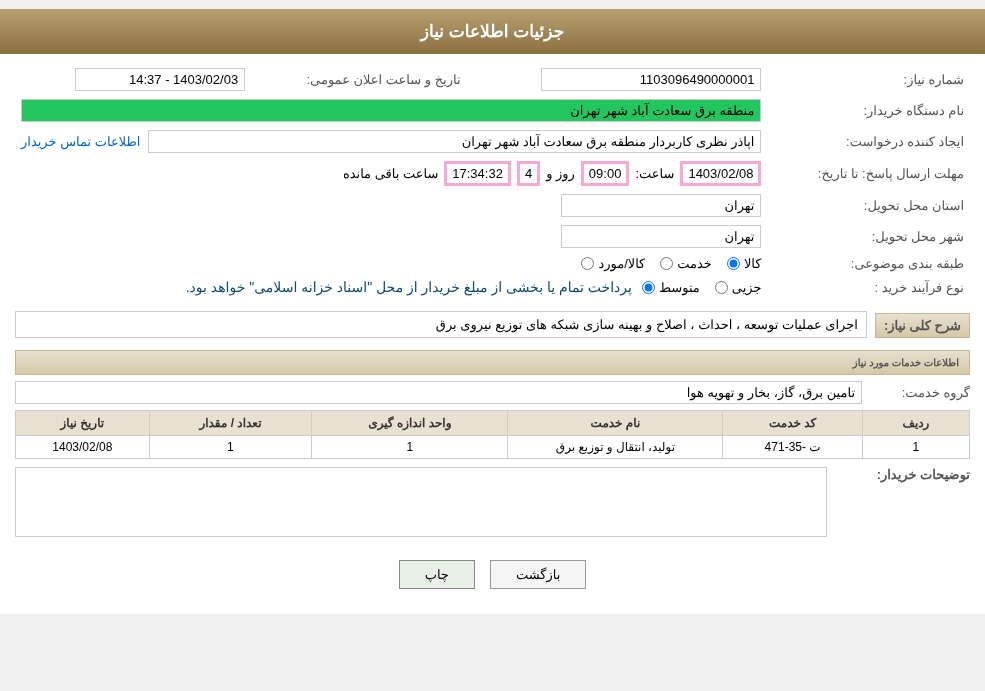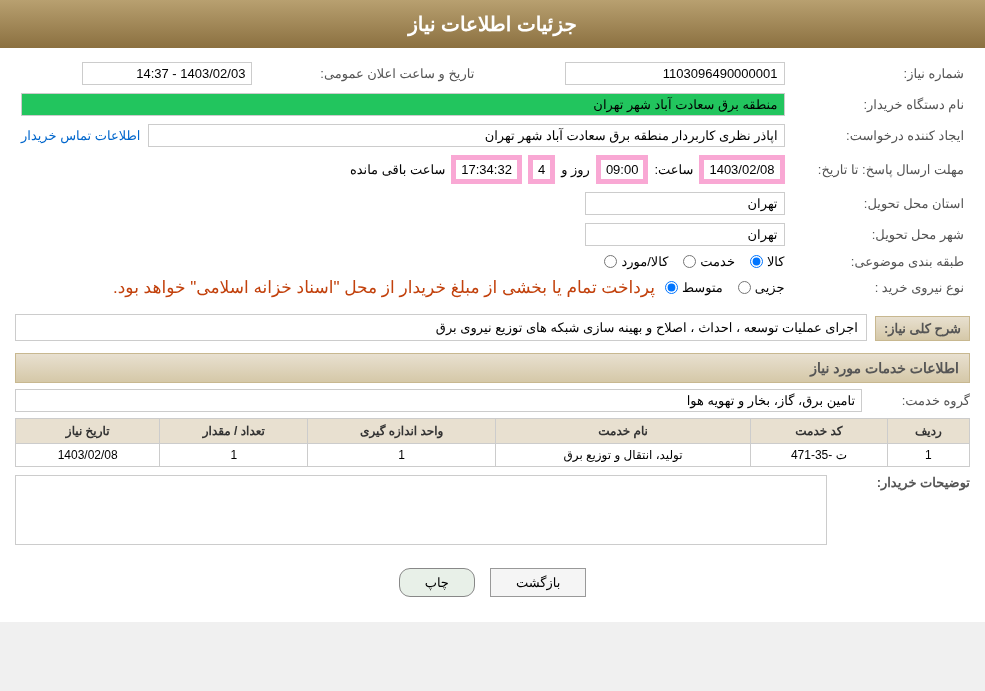--- a/index.html
+++ b/index.html
@@ -15,22 +15,23 @@
       width: 985px;
       margin: 0 auto;
       background: #fff;
     }
 
     .header-bar {
       background: linear-gradient(to bottom, #b8a070, #8b7040);
       color: #fff;
       text-align: center;
       padding: 12px;
-      font-size: 20px;
+      font-size: 17px;
       font-weight: bold;
+      margin-top: 9px;
     }
 
     .content-area {
       padding: 10px 15px;
       background: #fff;
     }
 
     .info-table {
       width: 100%;
       border-collapse: collapse;
@@ -74,21 +75,21 @@
 
     .blue-link {
       color: #0066cc;
       text-decoration: none;
     }
 
     .section-header {
       background: linear-gradient(to bottom, #e8e0d0, #d5c8a8);
       color: #555;
       font-weight: bold;
-      font-size: 14px;
+      font-size: 10px;
       padding: 6px 10px;
       text-align: right;
       border: 1px solid #c8b890;
       margin: 6px 0;
     }
 
     .radio-group {
       display: flex;
       gap: 15px;
       direction: rtl;
@@ -105,21 +106,21 @@
     .data-table {
       width: 100%;
       border-collapse: collapse;
       margin: 6px 0;
       font-size: 12px;
     }
 
     .data-table th {
       background: #e8e0d0;
       border: 1px solid #ccc;
-      padding: 5px 8px;
+      padding: 5px 20px;
       text-align: center;
       color: #333;
       margin-top: 32px;
     }
 
     .data-table td {
       border: 1px solid #ccc;
       padding: 4px 8px;
       text-align: center;
     }
@@ -147,39 +148,38 @@
       font-size: 13px;
       cursor: pointer;
       border: 1px solid #999;
       background: #f5f5f5;
       font-family: Tahoma, Arial, sans-serif;
     }
 
     .btn-primary {
       background: #e8f0e8;
       border-color: #888;
-      border-radius: 11px;
     }
 
     .time-row {
       display: flex;
       align-items: center;
       gap: 6px;
       direction: rtl;
     }
 
     .small-input {
-      border: 5px solid #f9a8d4;
+      border: 3px solid #f9a8d4;
       padding: 2px 5px;
       background: #fff;
     }
 
     .note-text {
-      font-size: 17px;
-      color: #c2410c;
+      font-size: 14px;
+      color: #0c4a6e;
     }
 
     .bordered-section {
       border: 1px solid #ccc;
       padding: 5px 8px;
       margin: 4px 0;
       background: #fff;
     }
   </style>
 </head>
@@ -288,21 +288,21 @@
             </div>
             <div class="radio-item">
               <span>کالا/مورد</span>
               <input type="radio" name="tabaghe" style="">
             </div>
           </div>
         </td>
       </tr>
 
       <tr>
-        <td class="label-cell">نوع نیروی خرید :</td>
+        <td class="label-cell">نوع فرآیند خرید :</td>
         <td colspan="3" class="value-cell">
           <div style="display:flex; align-items:center; gap:10px; direction:rtl; flex-wrap:wrap;">
             <div class="radio-group">
               <div class="radio-item">
                 <span>جزیی</span>
                 <input type="radio" name="farayand" style="">
               </div>
               <div class="radio-item">
                 <span>متوسط</span>
                 <input type="radio" name="farayand" checked="" style="">

